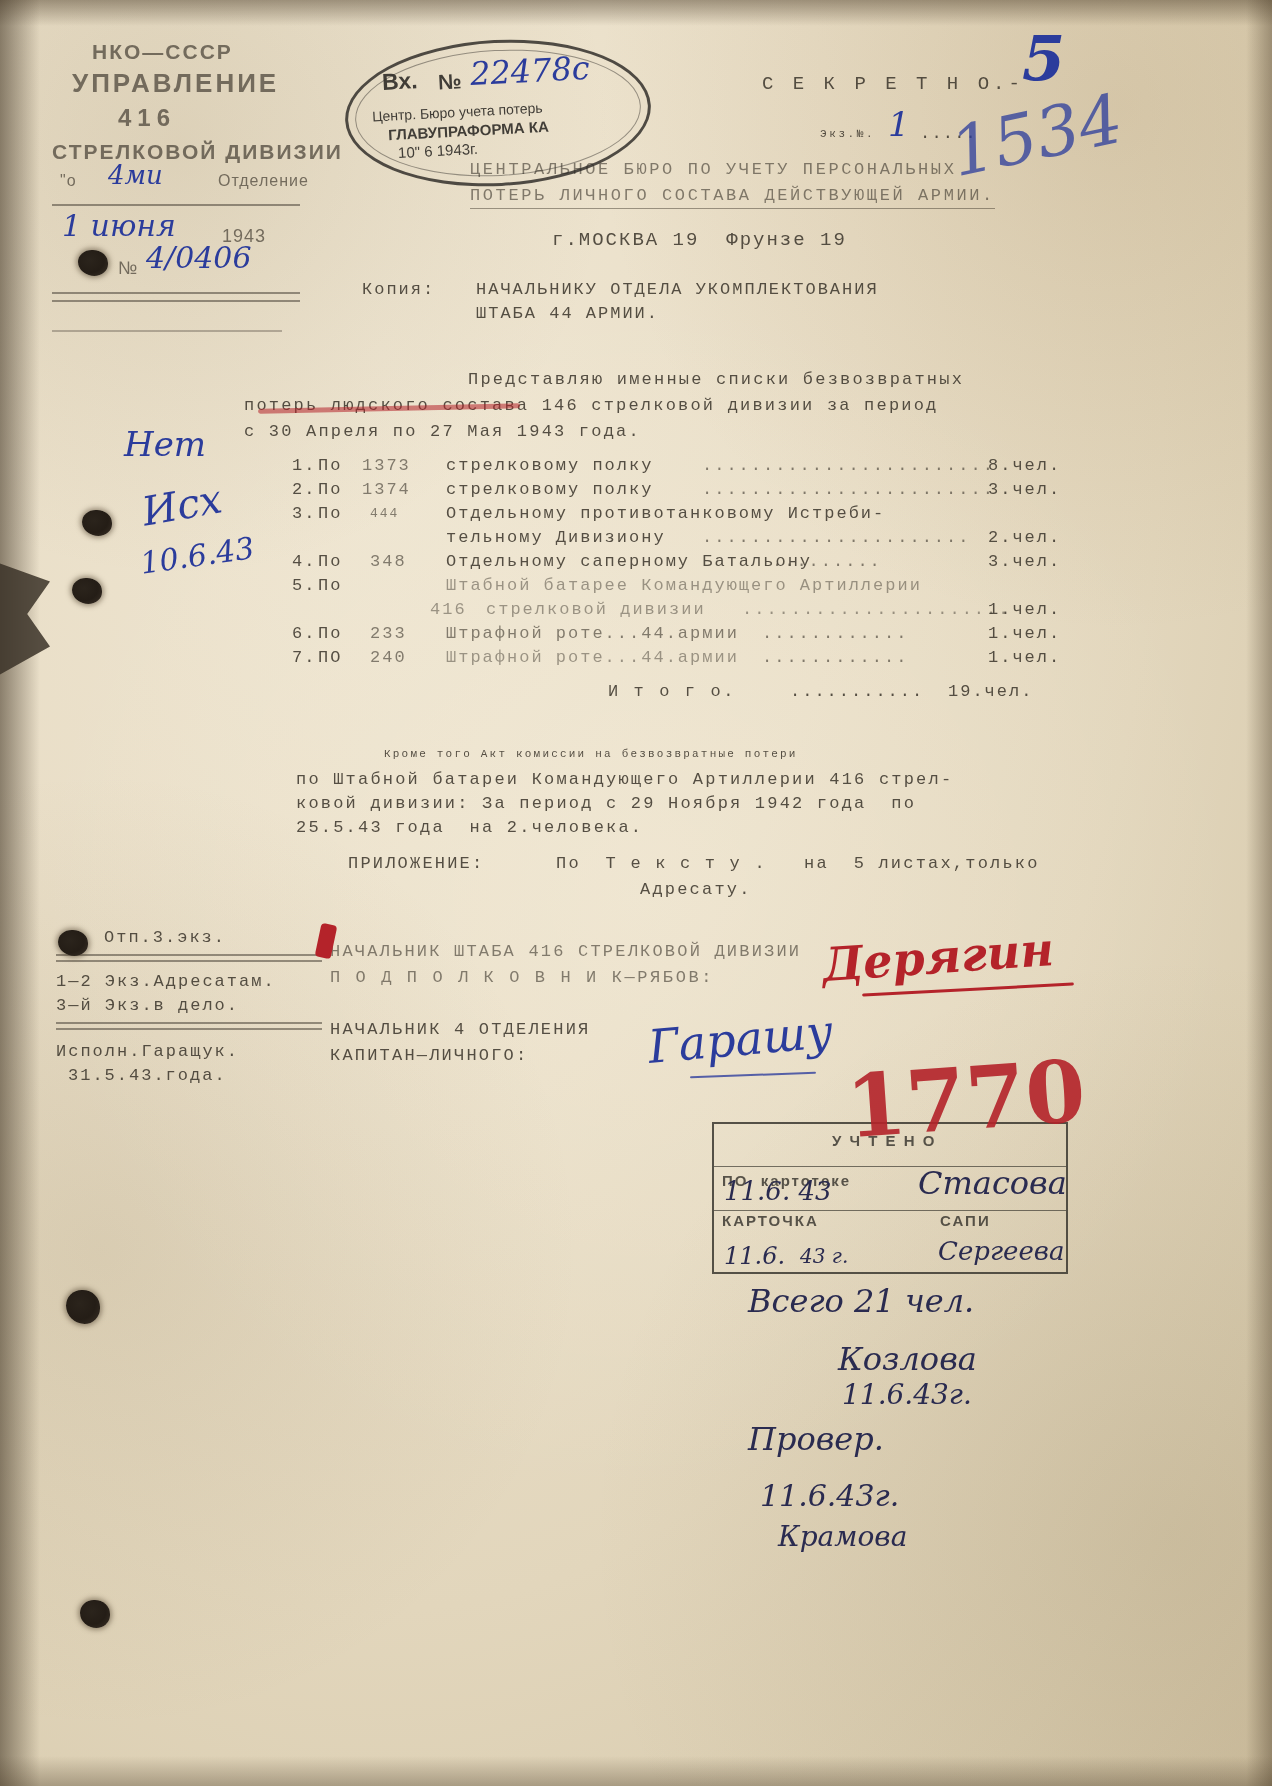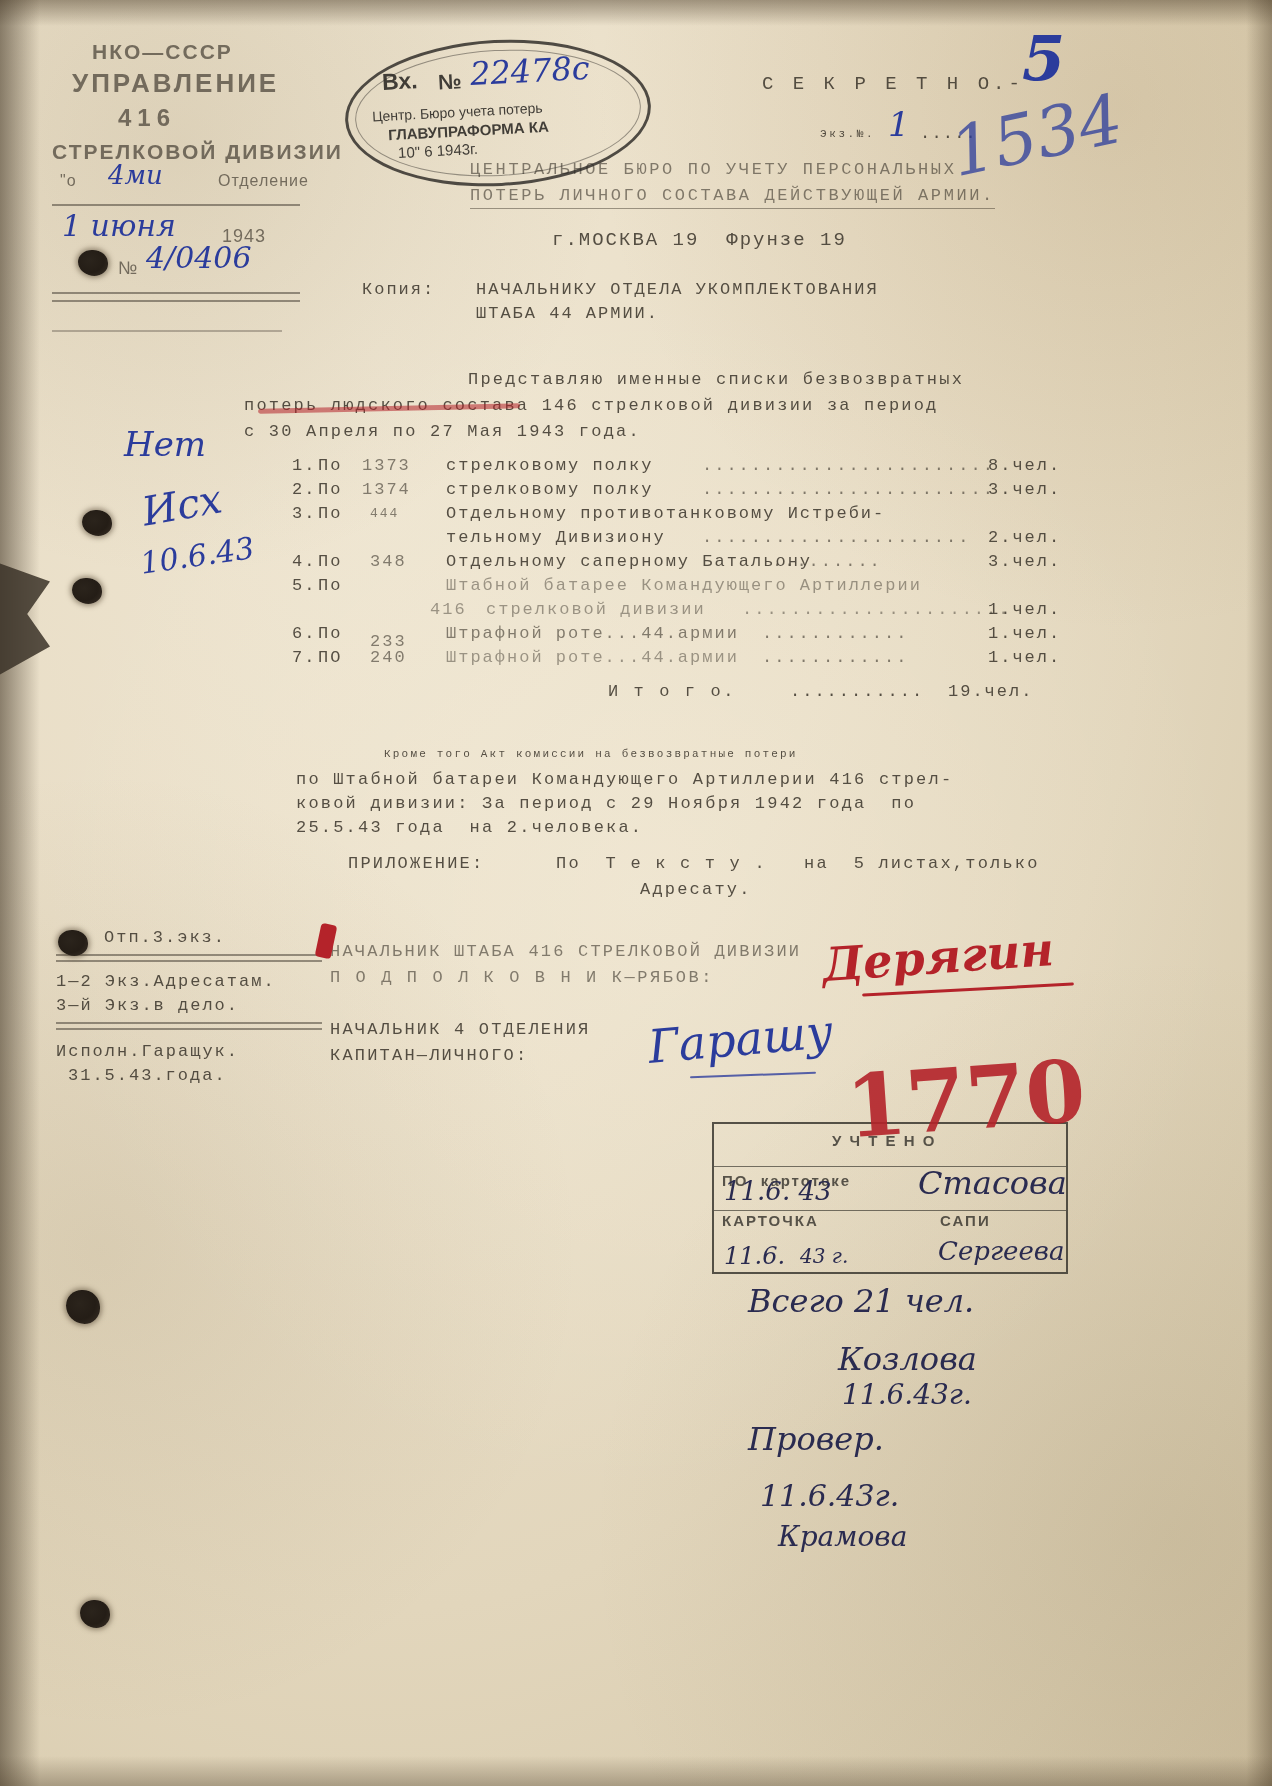--- a/index.html
+++ b/index.html
@@ -314,21 +314,21 @@
   <div class="txt typed" style="left:318px; top:574px; font-size:17px; letter-spacing:2px;">По</div>
   <div class="txt typed faintest" style="left:446px; top:574px; font-size:17px; letter-spacing:2px;">Штабной батарее Командующего Артиллерии</div>
 
   <div class="txt typed faintest" style="left:430px; top:598px; font-size:17px; letter-spacing:2px;">416</div>
   <div class="txt typed faintest" style="left:486px; top:598px; font-size:17px; letter-spacing:2px;">стрелковой дивизии</div>
   <div class="txt typed faintest" style="left:742px; top:598px; font-size:17px; letter-spacing:2px;">......................</div>
   <div class="txt typed" style="left:988px; top:598px; font-size:17px; letter-spacing:2px;">1.чел.</div>
 
   <div class="txt typed" style="left:292px; top:622px; font-size:17px; letter-spacing:2px;">6.</div>
   <div class="txt typed" style="left:318px; top:622px; font-size:17px; letter-spacing:2px;">По</div>
-  <div class="txt typed faint" style="left:370px; top:622px; font-size:17px; letter-spacing:2px;margin-top:8px;">233</div>
+  <div class="txt typed faint" style="left:370px; top:622px; font-size:17px; letter-spacing:2px;">233</div>
   <div class="txt typed faint" style="left:446px; top:622px; font-size:17px; letter-spacing:2px;">Штрафной роте...44.армии</div>
   <div class="txt typed faint" style="left:762px; top:622px; font-size:17px; letter-spacing:2px;">............</div>
   <div class="txt typed" style="left:988px; top:622px; font-size:17px; letter-spacing:2px;">1.чел.</div>
 
   <div class="txt typed" style="left:292px; top:646px; font-size:17px; letter-spacing:2px;">7.</div>
   <div class="txt typed" style="left:318px; top:646px; font-size:17px; letter-spacing:2px;">ПО</div>
   <div class="txt typed faint" style="left:370px; top:646px; font-size:17px; letter-spacing:2px;">240</div>
   <div class="txt typed faintest" style="left:446px; top:646px; font-size:17px; letter-spacing:2px;">Штрафной роте...44.армии</div>
   <div class="txt typed faint" style="left:762px; top:646px; font-size:17px; letter-spacing:2px;">............</div>
   <div class="txt typed" style="left:988px; top:646px; font-size:17px; letter-spacing:2px;">1.чел.</div>

